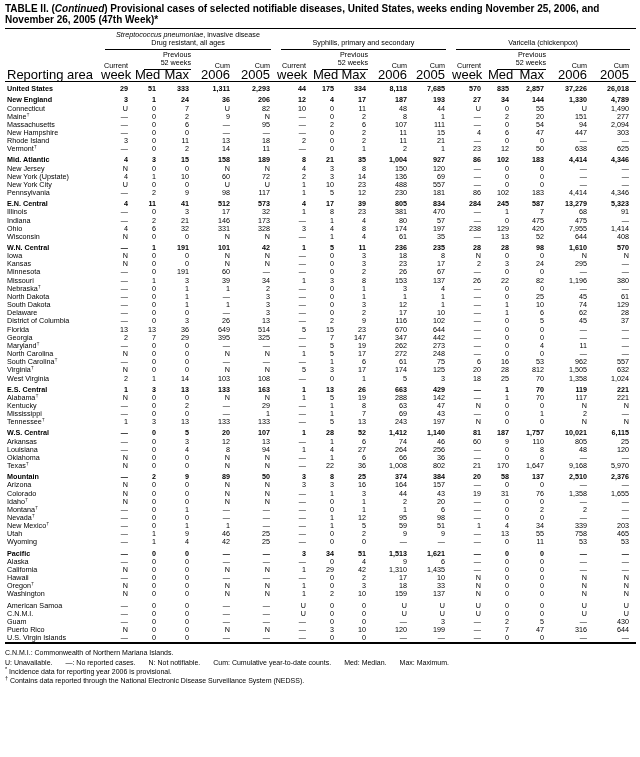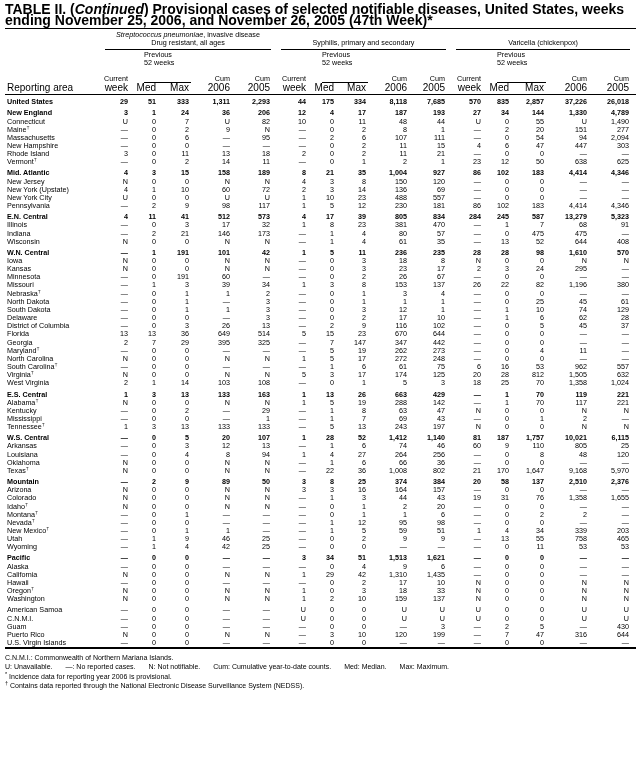--- a/index.html
+++ b/index.html
@@ -3,44 +3,44 @@
 <meta charset="utf-8">
 <style>
   * { box-sizing: border-box; }
   html, body { margin: 0; padding: 0; background: #fff; }
   .page {
     width: 640px; height: 757px; overflow: hidden;
     padding: 4px 5px 0 5px;
     font-family: "Liberation Sans", sans-serif;
     color: #000; background: #fff;
   }
-  .title { font-size: 14px; font-weight: bold; line-height: 10.8px; letter-spacing: 0; }
+  .title { font-size: 10px; font-weight: bold; line-height: 10.8px; letter-spacing: 0; }
   .title i { font-style: italic; }
 
   table.tbl {
     border-collapse: collapse; table-layout: fixed;
     width: 630px; margin-top: 2px;
     border-top: 1px solid #000; border-bottom: 2px solid #000;
   }
   th, td { padding: 0; font-weight: normal; }
   thead th { vertical-align: bottom; font-size: 7.2px; }
 
   .grp-box {
     border-bottom: 1px solid #000; margin: 0 6px 1px 4px;
     padding: 2px 0 1px 0; line-height: 8.5px;
   }
   .grp-box i { font-style: italic; }
   .prev-box {
     border-bottom: 1px solid #000; margin: 0 5px 0 9px;
-    text-align: left; line-height: 8.2px; padding-bottom: 15px;
+    text-align: right; line-height: 8.2px; padding-bottom: 2px;
   }
   .sub { font-size: 7.2px; line-height: 8.2px; }
   .r { text-align: right; padding-right: 7px; }
   .colh {
-    font-size: 10px; line-height: 8.2px;
+    font-size: 13px; line-height: 8.2px;
     border-bottom: 1px solid #000; padding-bottom: 2px; padding-top: 1px;
   }
   .colh.l { text-align: left; padding-left: 2px; }
 
   tbody td { font-size: 7.2px; line-height: 8.15px; white-space: nowrap; overflow: hidden; }
   td.num { text-align: right; padding-right: 7px; }
   td.area { text-align: left; padding-left: 2px; }
   tr.bold td { font-weight: bold; }
   tr.gap td { padding-top: 3px; }
   tbody tr:first-child td { padding-top: 3px; }
@@ -431,20 +431,38 @@
           <td class="num">4</td>
           <td class="num">80</td>
           <td class="num">57</td>
           <td class="num">—</td>
           <td class="num">0</td>
           <td class="num">475</td>
           <td class="num">475</td>
           <td class="num">—</td>
         </tr>
         <tr>
+          <td class="area">Ohio</td>
+          <td class="num">4</td>
+          <td class="num">6</td>
+          <td class="num">32</td>
+          <td class="num">331</td>
+          <td class="num">328</td>
+          <td class="num">3</td>
+          <td class="num">4</td>
+          <td class="num">8</td>
+          <td class="num">174</td>
+          <td class="num">197</td>
+          <td class="num">238</td>
+          <td class="num">129</td>
+          <td class="num">420</td>
+          <td class="num">7,955</td>
+          <td class="num">1,414</td>
+        </tr>
+        <tr>
           <td class="area">Wisconsin</td>
           <td class="num">N</td>
           <td class="num">0</td>
           <td class="num">0</td>
           <td class="num">N</td>
           <td class="num">N</td>
           <td class="num">—</td>
           <td class="num">1</td>
           <td class="num">4</td>
           <td class="num">61</td>

